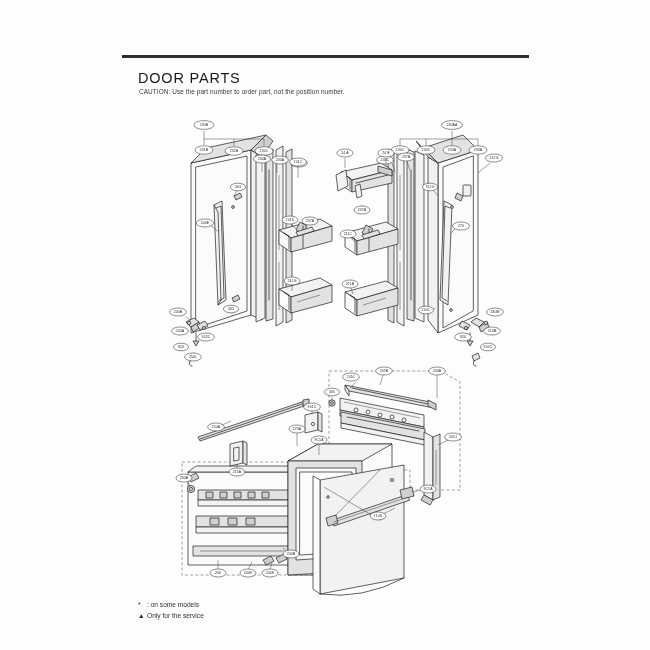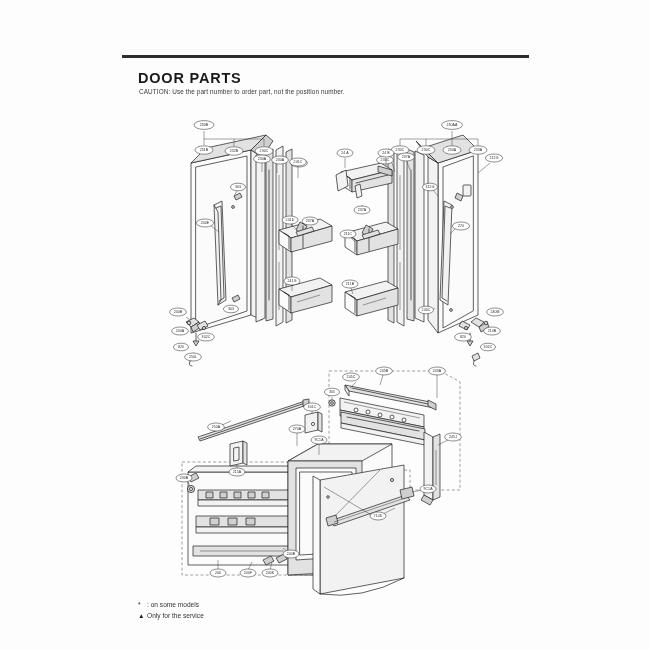--- a/index.html
+++ b/index.html
@@ -16,21 +16,21 @@
   }
   .top-rule{
     position:absolute;
     left:122px;top:55px;width:407px;height:3px;
     background:#2e2e2e;
   }
   .title{
     position:absolute;
     left:138px;top:70px;
     font-size:14.5px;
-    font-weight:bold;
+    font-weight:normal;
     letter-spacing:0.8px;
     color:#1a1a1a;
   }
   .caution{
     position:absolute;
     left:139px;top:88px;
     font-size:6.4px;
     color:#3a3a3a;
     letter-spacing:0.1px;
   }

